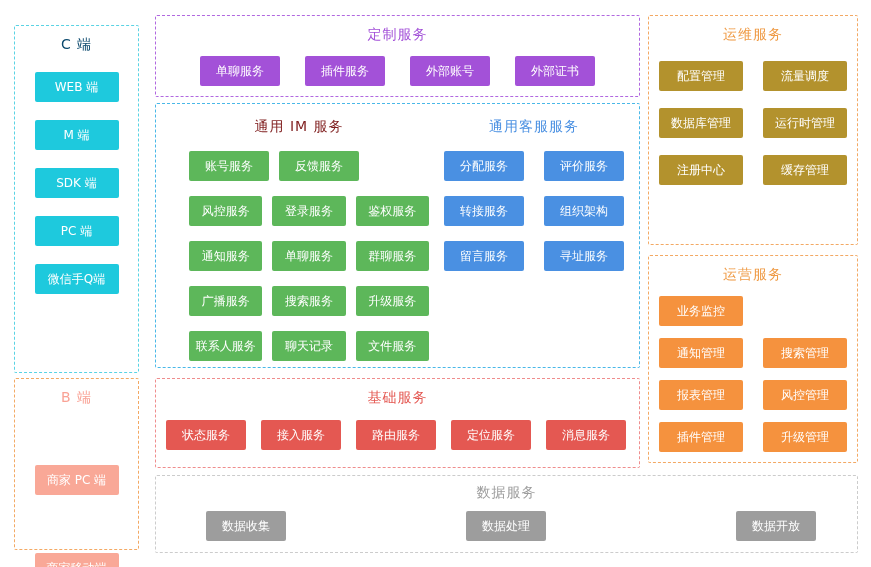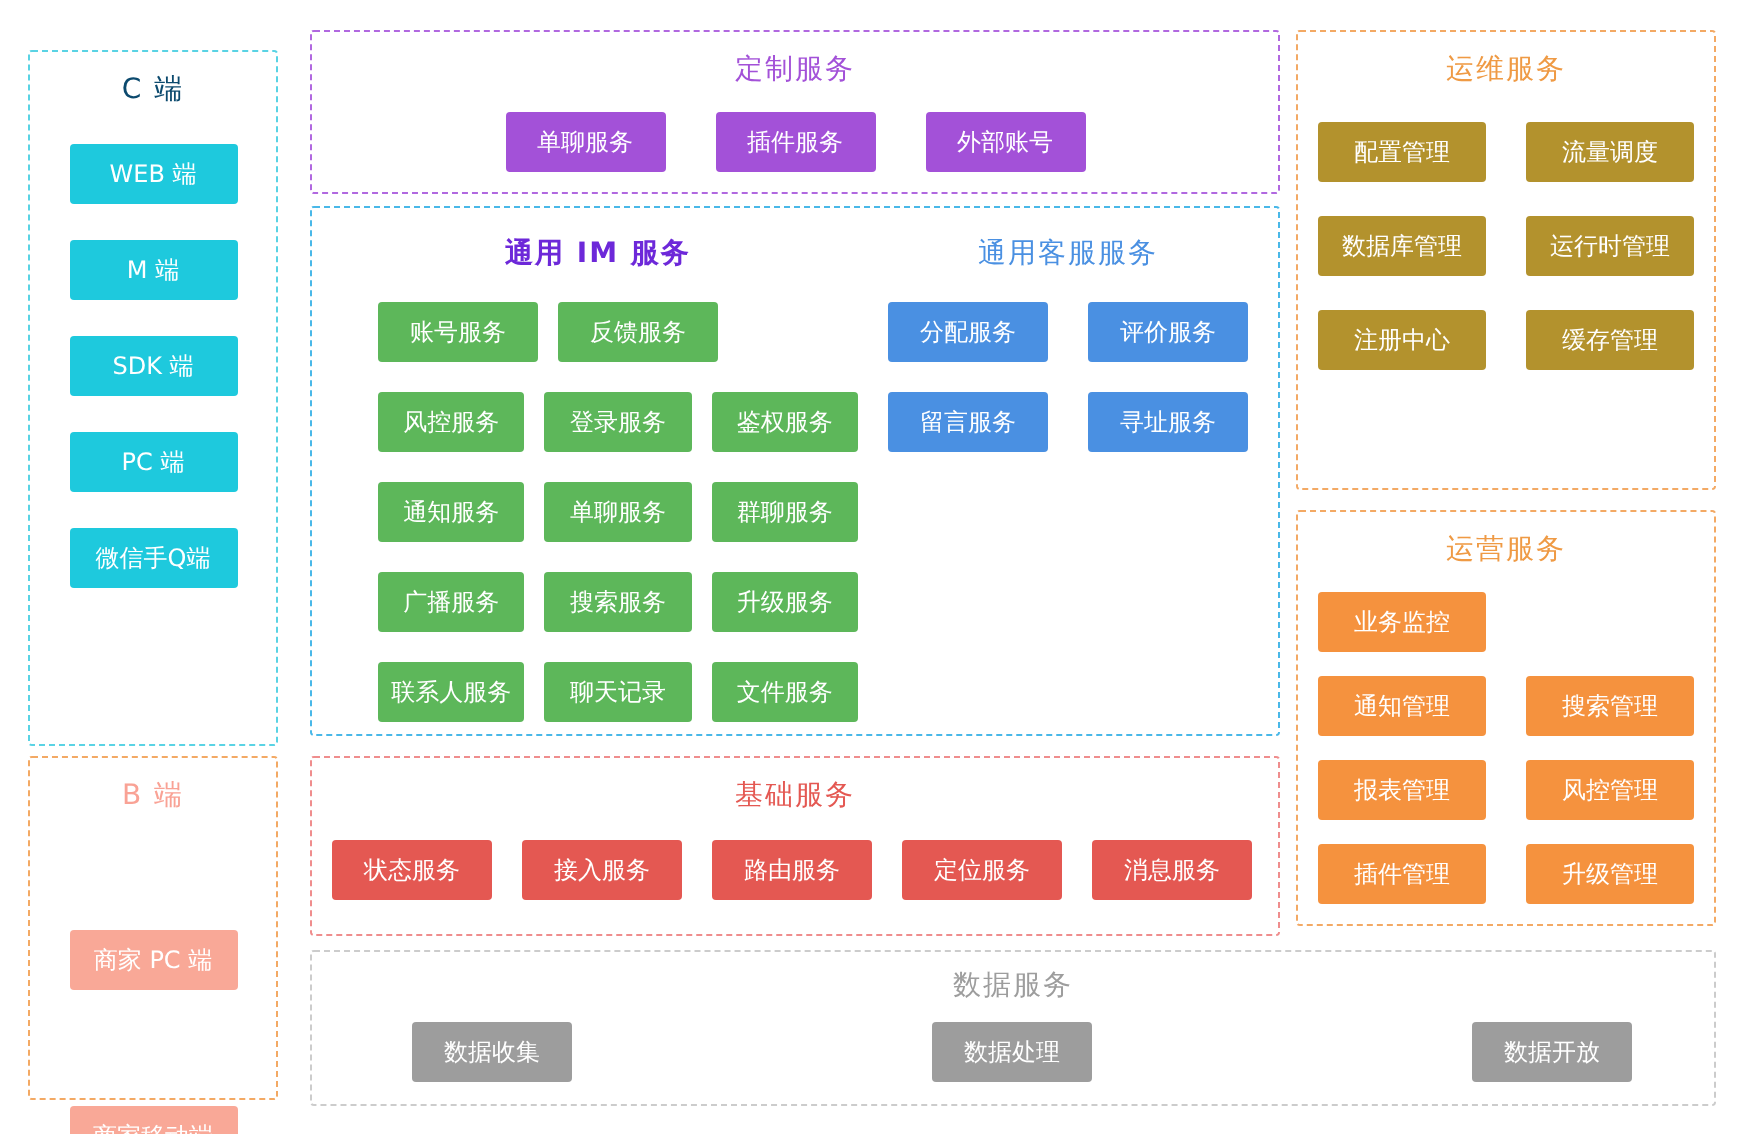--- a/index.html
+++ b/index.html
@@ -54,21 +54,21 @@
   
   .custom-panel { left: 155px; top: 15px; width: 485px; height: 82px; border-color: #b168e0; }
   .purple-title { color: #a351d8; }
   .custom-row   { display: flex; justify-content: center; gap: 25px; margin-top: 12px; }
   .purple-node  { background: #a351d8; }
 
   
   .general-panel { left: 155px; top: 103px; width: 485px; height: 265px; border-color: #49b8e8; }
   .im-section    { position: absolute; left: 13px; top: 0; width: 260px; }
   .cs-section    { position: absolute; left: 288px; top: 0; width: 180px; }
-  .green-title   { color: #6d28d9; font-weight: bold; }
+  .green-title   { color: #7f1d1d; }
   .blue-title    { color: #4a90e2; }
   .im-section .panel-title, .cs-section .panel-title { padding-top: 14px; }
   .im-row  { display: flex; gap: 10px; margin-top: 15px; padding-left: 20px; }
   .im-section .im-row:first-of-type { margin-top: 9px; }
   .cs-row  { display: flex; gap: 20px; margin-top: 15px; }
   .cs-section .cs-row:first-of-type { margin-top: 99px; }
   .green-node { background: #5db75a; }
   .blue-node  { background: #4a90e2; }
 
   
@@ -118,20 +118,21 @@
     <div class="node b-node w84">商家 PC 端</div>
     <div class="node b-node w84">商家移动端</div>
   </div>
 
   <div class="panel custom-panel">
     <div class="panel-title purple-title">定制服务</div>
     <div class="custom-row">
       <div class="node purple-node w80">单聊服务</div>
       <div class="node purple-node w80">插件服务</div>
       <div class="node purple-node w80">外部账号</div>
+      <div class="node purple-node w80">外部证书</div>
     </div>
   </div>
 
   <div class="panel general-panel">
     <div class="im-section">
       <div class="panel-title green-title">通用 IM 服务</div>
       <div class="im-row">
         <div class="node green-node w80">账号服务</div>
         <div class="node green-node w80">反馈服务</div>
       </div>
@@ -154,20 +155,24 @@
         <div class="node green-node w80">联系人服务</div>
         <div class="node green-node w80">聊天记录</div>
         <div class="node green-node w80">文件服务</div>
       </div>
     </div>
     <div class="cs-section">
       <div class="panel-title blue-title">通用客服服务</div>
       <div class="cs-row">
         <div class="node blue-node w80">分配服务</div>
         <div class="node blue-node w80">评价服务</div>
+      </div>
+      <div class="cs-row">
+        <div class="node blue-node w80">转接服务</div>
+        <div class="node blue-node w80">组织架构</div>
       </div>
       <div class="cs-row">
         <div class="node blue-node w80">留言服务</div>
         <div class="node blue-node w80">寻址服务</div>
       </div>
     </div>
   </div>
 
   <div class="panel devops-panel">
     <div class="panel-title orange-title">运维服务</div>

